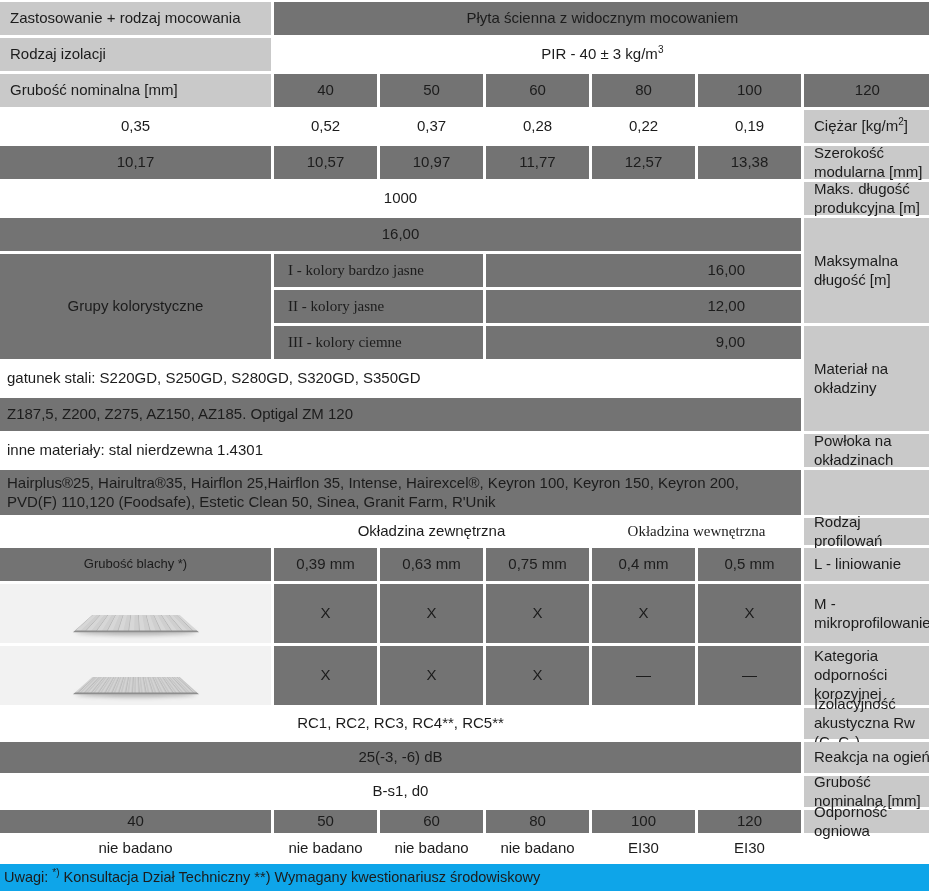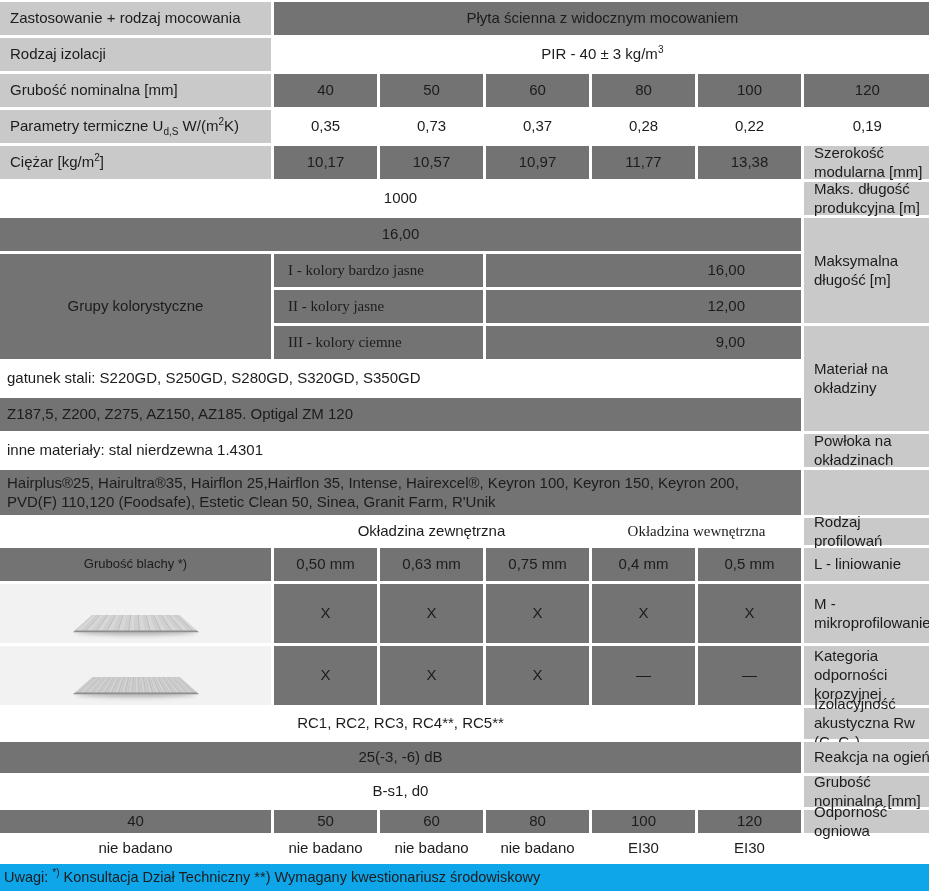--- a/index.html
+++ b/index.html
@@ -61,37 +61,35 @@
   </div>
 
   <div class="cell lbl">Grubość nominalna [mm]</div>
   <div class="cell shade">40</div>
   <div class="cell shade">50</div>
   <div class="cell shade">60</div>
   <div class="cell shade">80</div>
   <div class="cell shade">100</div>
   <div class="cell shade">120</div>
 
-  <div class="cell lbl">
-    <span><span>Parametry termiczne U</span><sub>d,S</sub><span> W/(m</span><sup>2</sup><span>K)</span></span>
-  </div>
   <div class="cell white">0,35</div>
-  <div class="cell white">0,73</div>
+  <div class="cell white">0,52</div>
   <div class="cell white">0,37</div>
   <div class="cell white">0,28</div>
   <div class="cell white">0,22</div>
   <div class="cell white">0,19</div>
 
   <div class="cell lbl">
     <span><span>Ciężar [kg/m</span><sup>2</sup><span>]</span></span>
   </div>
   <div class="cell shade">10,17</div>
   <div class="cell shade">10,57</div>
   <div class="cell shade">10,97</div>
   <div class="cell shade">11,77</div>
+  <div class="cell shade">12,57</div>
   <div class="cell shade">13,38</div>
 
   <div class="cell lbl">Szerokość modularna [mm]</div>
   <div class="cell white span6">1000</div>
 
   <div class="cell lbl">Maks. długość produkcyjna [m]</div>
   <div class="cell shade span6">16,00</div>
 
   <div class="cell lbl rs3">Maksymalna długość [m]</div>
   <div class="cell shade rs3">Grupy kolorystyczne</div>
@@ -110,21 +108,21 @@
   <div class="cell lbl">Powłoka na okładzinach</div>
   <div class="cell shade span6 left">Hairplus®25, Hairultra®35, Hairflon 25,Hairflon 35, Intense, Hairexcel®, Keyron 100, Keyron 150, Keyron 200,  PVD(F) 110,120 (Foodsafe), Estetic Clean 50,  Sinea, Granit Farm, R'Unik</div>
 
   <div class="cell lbl"></div>
   <div class="cell white"></div>
   <div class="cell white span3">Okładzina zewnętrzna</div>
   <div class="cell white span2">Okładzina wewnętrzna</div>
 
   <div class="cell lbl">Rodzaj profilowań</div>
   <div class="cell shade small">Grubość blachy *)</div>
-  <div class="cell shade">0,50 mm</div>
+  <div class="cell shade">0,39 mm</div>
   <div class="cell shade">0,63 mm</div>
   <div class="cell shade">0,75 mm</div>
   <div class="cell shade">0,4 mm</div>
   <div class="cell shade">0,5 mm</div>
 
   <div class="cell lbl">L - liniowanie</div>
   <div class="cell imgcell">
     <span class="panel-wrap">
       <span class="panel-shadow"></span>
       <span class="panel"></span>

